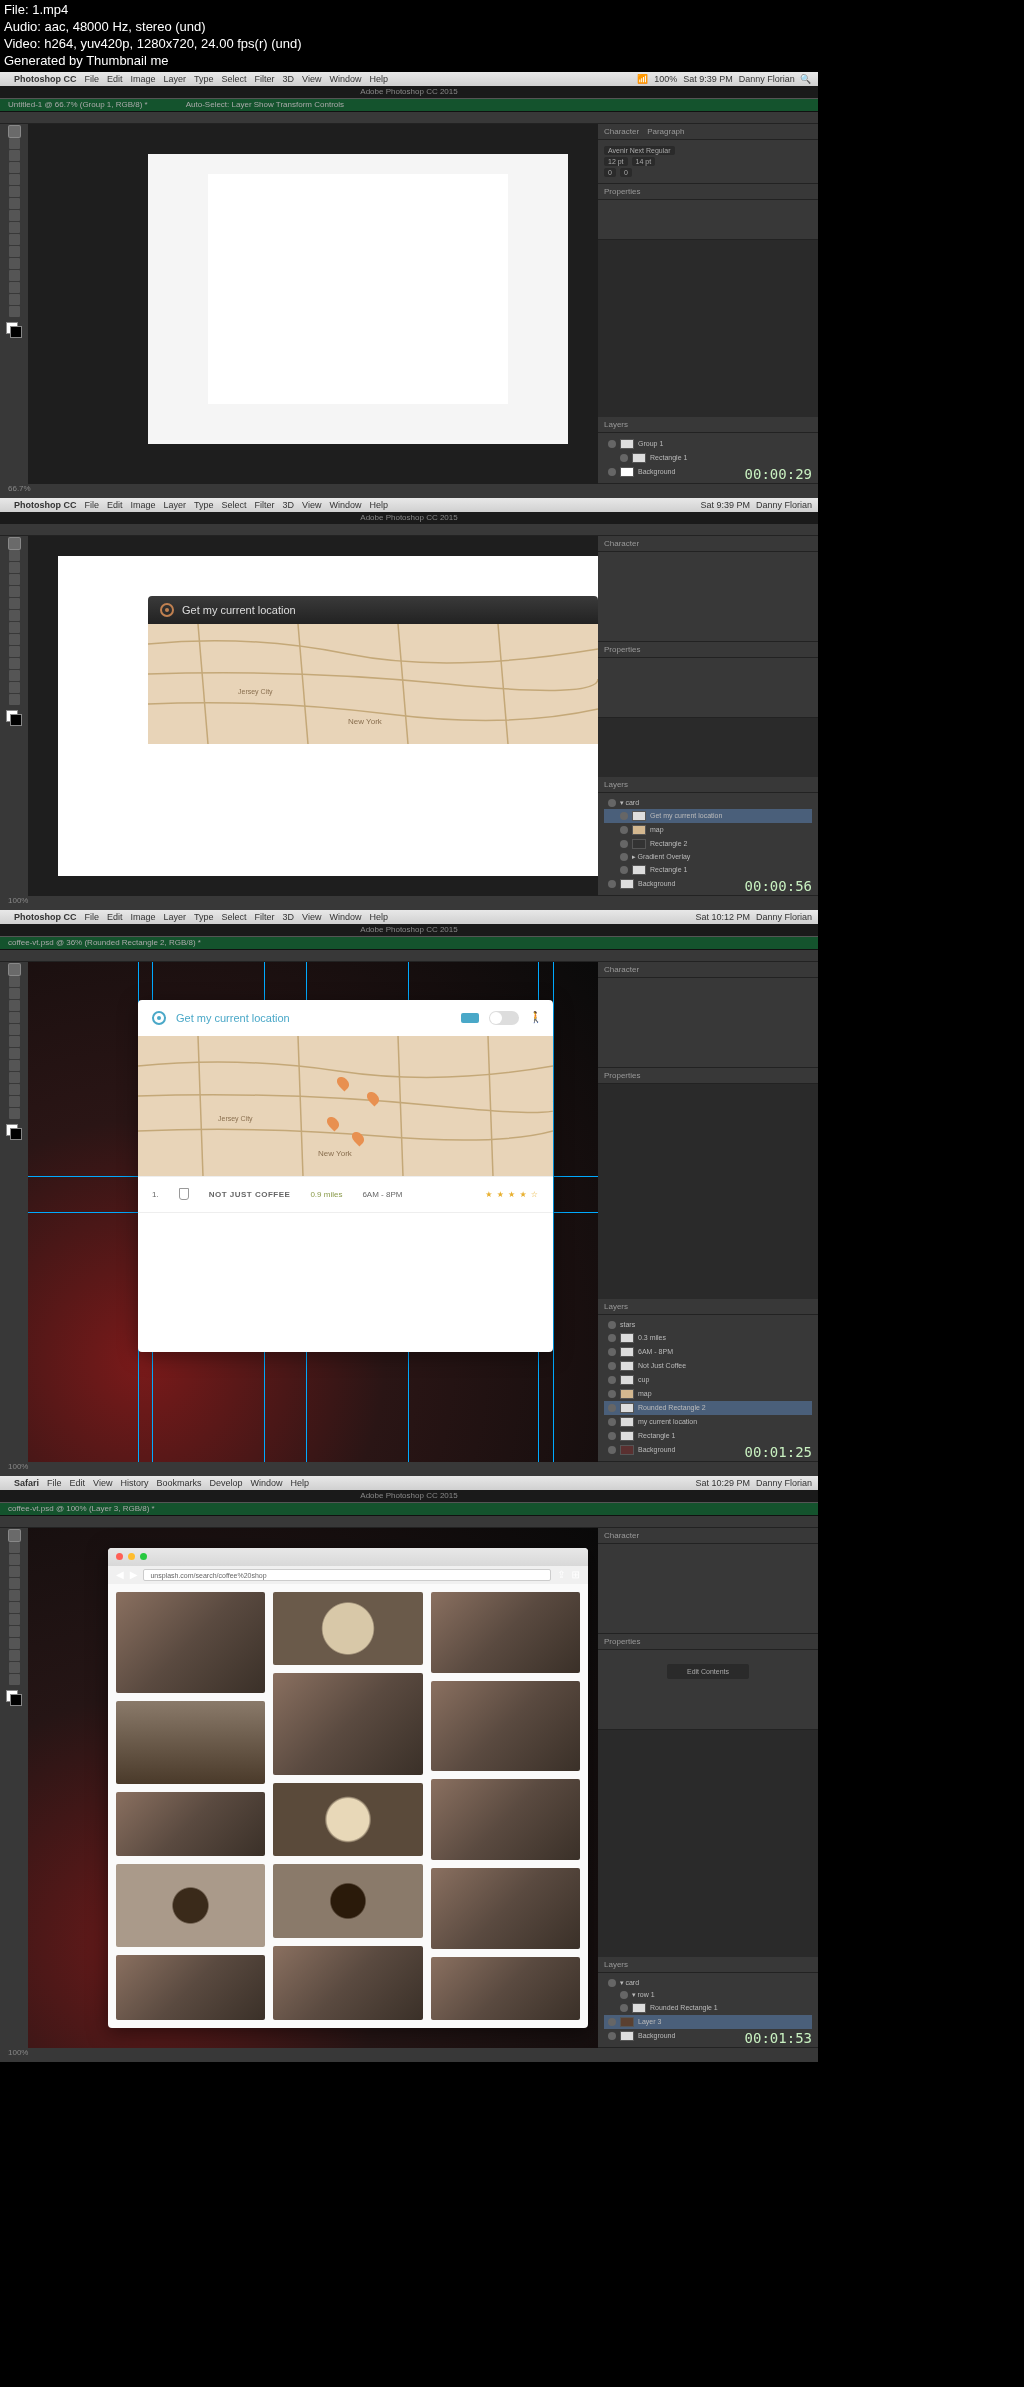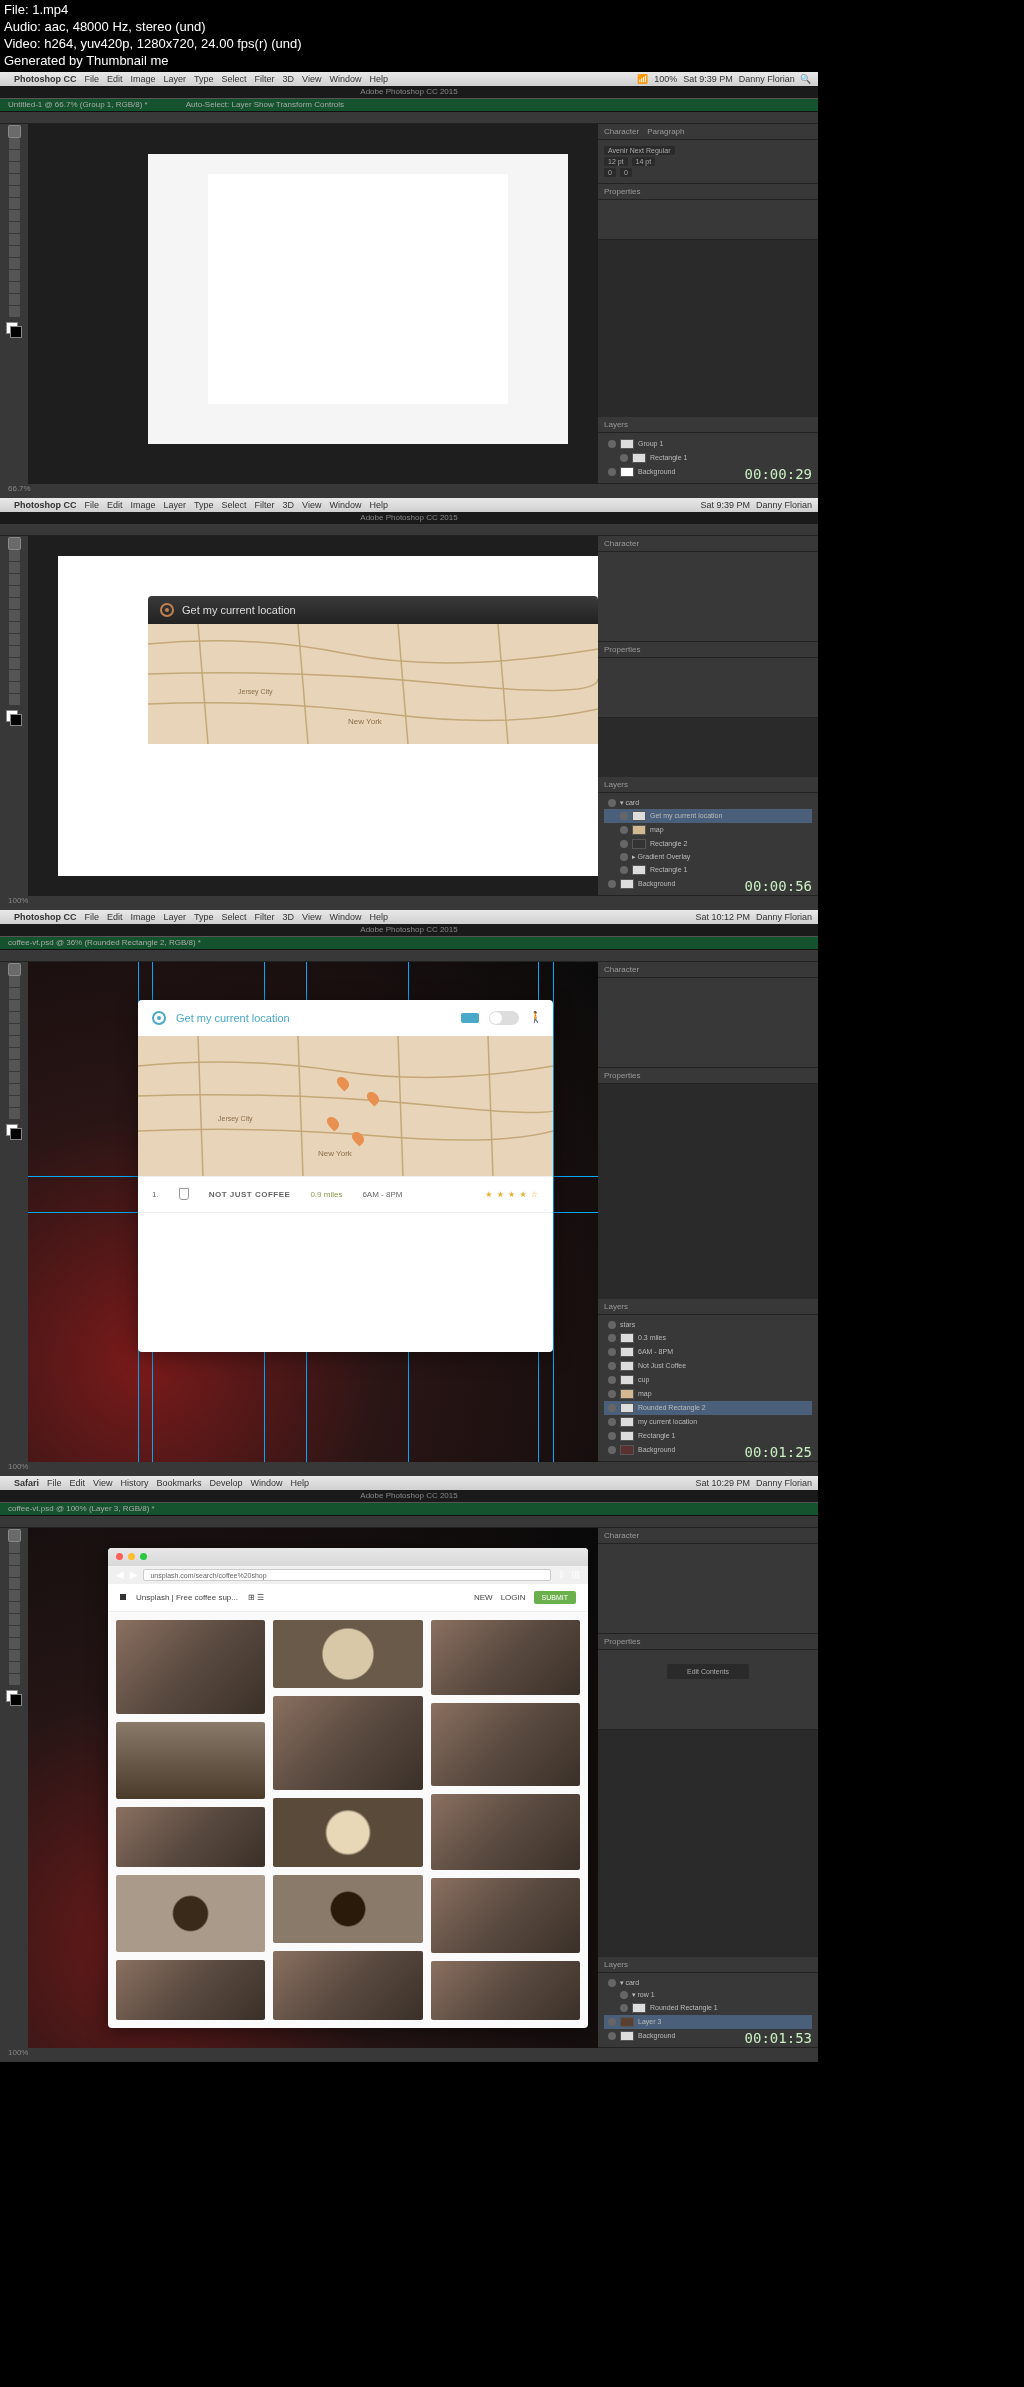--- a/index.html
+++ b/index.html
@@ -526,30 +526,20 @@
          <span class="dot" style="background:#ffbd2e"></span>
          <span class="dot" style="background:#27c93f"></span>
        </div>
        <div class="f4-addr">
          <span>◀</span>
          <span>▶</span>
          <div class="bar">unsplash.com/search/coffee%20shop</div>
          <span>⇪</span>
          <span>⊞</span>
        </div>
-       <div class="f4-sitehdr">
-         <span class="sq"></span>
-         <span>Unsplash | Free coffee sup...</span>
-         <span>⊞ ☰</span>
-         <div class="right">
-           <span>NEW</span>
-           <span>LOGIN</span>
-           <span class="btn">SUBMIT</span>
-         </div>
-       </div>
        <div class="f4-grid">
          <div class="f4-col">
            <div class="f4-img" style="height:110px"></div>
            <div class="f4-img" style="height:90px;background:linear-gradient(#8a7a6a,#4a3a2a)"></div>
            <div class="f4-img" style="height:70px"></div>
            <div class="f4-img" style="height:90px;background:radial-gradient(circle,#3a2a1a 20%,#aa9a8a 22%)"></div>
            <div class="f4-img" style="height:70px"></div>
          </div>
          <div class="f4-col">
            <div class="f4-img" style="height:80px;background:radial-gradient(circle,#d8c8a8 30%,#6a5a4a 32%)"></div>

